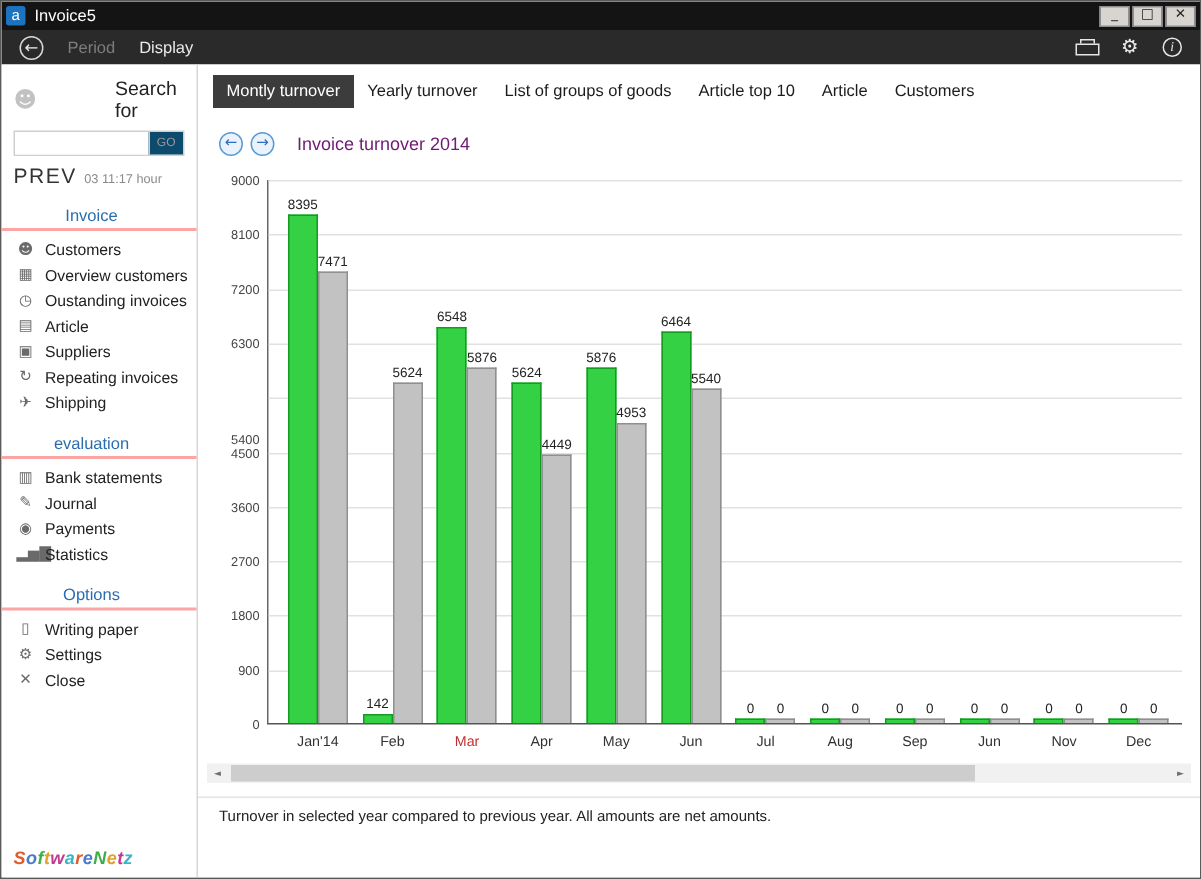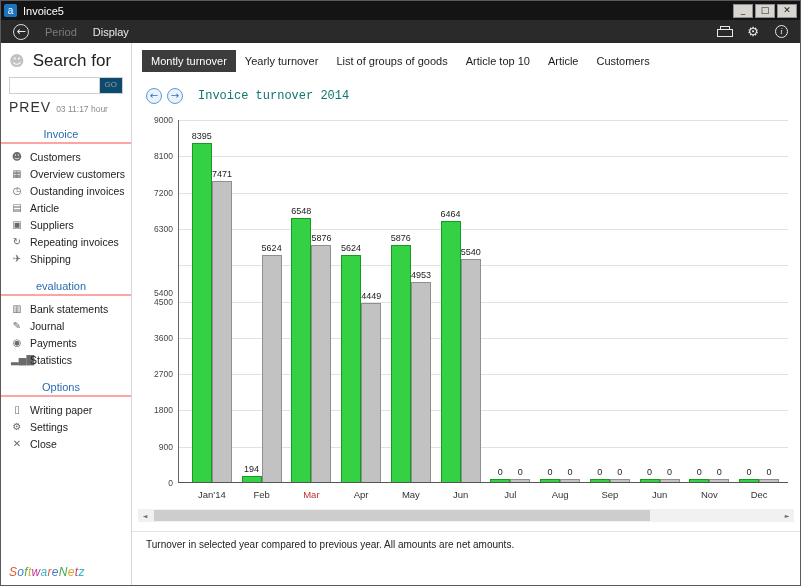--- a/index.html
+++ b/index.html
@@ -24,40 +24,40 @@
   .gear-glyph { font-size:13px; font-family:"DejaVu Sans", sans-serif; line-height:1; }
   .info-circle { width:13px; height:13px; border:1px solid #e6e6e6; border-radius:50%; text-align:center; line-height:11px; font-size:9px; font-style:italic; font-family:"Liberation Serif", serif; }
 
   
   .app-body { flex:1; display:flex; min-height:0; }
 
   
   .sidebar { width:131px; flex:0 0 auto; border-right:1px solid #d6d6d6; display:flex; flex-direction:column; padding-top:8px; background:#fff; }
   .search-row { display:flex; align-items:center; gap:8px; padding:0 8px 2px 8px; }
   .person-glyph { font-size:15px; color:#c2c2c2; font-family:"DejaVu Sans", sans-serif; line-height:1; }
-  .search-label { font-size:17px; color:#222; }
+  .search-label { font-size:13px; color:#222;margin-left:44px; }
   .search-box { margin:4px 8px 2px 8px; border:1px solid #cfcfcf; height:17px; display:flex; align-items:stretch; }
   .search-input { flex:1; min-width:0; border:none; outline:none; font-size:10px; padding:0 3px; font-family:"Liberation Sans", sans-serif; }
   .go-btn { font-size:8px; color:#9a9a9a; border-left:1px solid #cfcfcf; background:#0c4a6e; padding:2px 5px 0 5px; }
   .prev-row { padding:3px 8px 0 8px; display:flex; align-items:baseline; gap:5px; }
   .prev-label { font-size:14px; letter-spacing:1px; color:#333; }
   .prev-time { font-size:8.5px; color:#8a8a8a; }
   .section-header { text-align:center; color:#2a6daf; font-size:11px; padding:13px 10px 2px 0; border-bottom:2px solid #fca5a5; margin-bottom:4px; }
   .side-item { display:flex; align-items:center; gap:7px; padding:2px 2px 2px 10px; height:17px; font-size:10.5px; color:#222; cursor:default; }
   .side-icon { width:12px; text-align:center; font-size:10px; color:#6a6a6a; font-family:"DejaVu Sans", sans-serif; line-height:1; }
-  .logo-row { margin-top:auto; padding:4px 8px 6px 8px; font-size:12px; font-weight:normal; font-style:italic; letter-spacing:0.3px; }
+  .logo-row { margin-top:auto; padding:4px 8px 6px 8px; font-size:12px; font-weight:bold; font-style:italic; letter-spacing:0.3px; }
 
   
   .main { flex:1; min-width:0; display:flex; flex-direction:column; background:#fff; }
   .tabs { display:flex; align-items:center; margin:7px 0 0 10px; font-size:11px; }
   .tab { padding:5px 9px; color:#1c1c1c; white-space:nowrap; }
   .tab.active { background:#3c3c3c; color:#fff; }
   .chart-header { display:flex; align-items:center; gap:5px; margin:16px 0 0 14px; }
   .nav-circle { width:16px; height:16px; border:1px solid #5b9bd5; background:#eaf3fb; color:#2f6fbe; border-radius:50%; text-align:center; line-height:14px; font-size:10px; font-family:"DejaVu Sans", sans-serif; }
-  .chart-title { margin-left:10px; font-size:12px; color:#0f766e;font-family:Liberation Mono, monospace; }
+  .chart-title { margin-left:10px; font-size:12px; color:#701a75; }
 
   
   .chart-area { display:flex; margin:16px 12px 0 12px; flex:0 0 auto; }
   .y-gutter { width:34px; position:relative; height:363px; flex:0 0 auto; }
   .y-label { position:absolute; right:5px; font-size:8.5px; color:#444; line-height:1; }
   .plot { position:relative; flex:1; height:363px; border-left:1px solid #666; border-bottom:1px solid #555; }
   .gridline { position:absolute; left:0; right:0; height:1px; background:#e1e1e1; }
   .bar-groups { position:absolute; left:8px; right:4px; top:0; bottom:0; display:flex; }
   .bar-group { flex:1; display:flex; align-items:flex-end; justify-content:center; position:relative; }
   .bar-wrap { display:flex; flex-direction:column; align-items:center; justify-content:flex-end; height:100%; }
@@ -228,21 +228,21 @@
                   <div class="bar" style="height: 339px; background: rgb(53, 209, 69); border-color: rgb(21, 154, 34);"></div>
                 </div>
                 <div class="bar-wrap">
                   <div class="bar-value">7471</div>
                   <div class="bar" style="height: 301px; background: rgb(194, 194, 194); border-color: rgb(143, 143, 143);"></div>
                 </div>
                 <div class="month-label">Jan'14</div>
               </div>
               <div class="bar-group">
                 <div class="bar-wrap">
-                  <div class="bar-value">194</div>
+                  <div class="bar-value">142</div>
                   <div class="bar" style="height: 6px; background: rgb(53, 209, 69); border-color: rgb(21, 154, 34);"></div>
                 </div>
                 <div class="bar-wrap">
                   <div class="bar-value">5624</div>
                   <div class="bar" style="height: 227px; background: rgb(194, 194, 194); border-color: rgb(143, 143, 143);"></div>
                 </div>
                 <div class="month-label">Feb</div>
               </div>
               <div class="bar-group">
                 <div class="bar-wrap">

